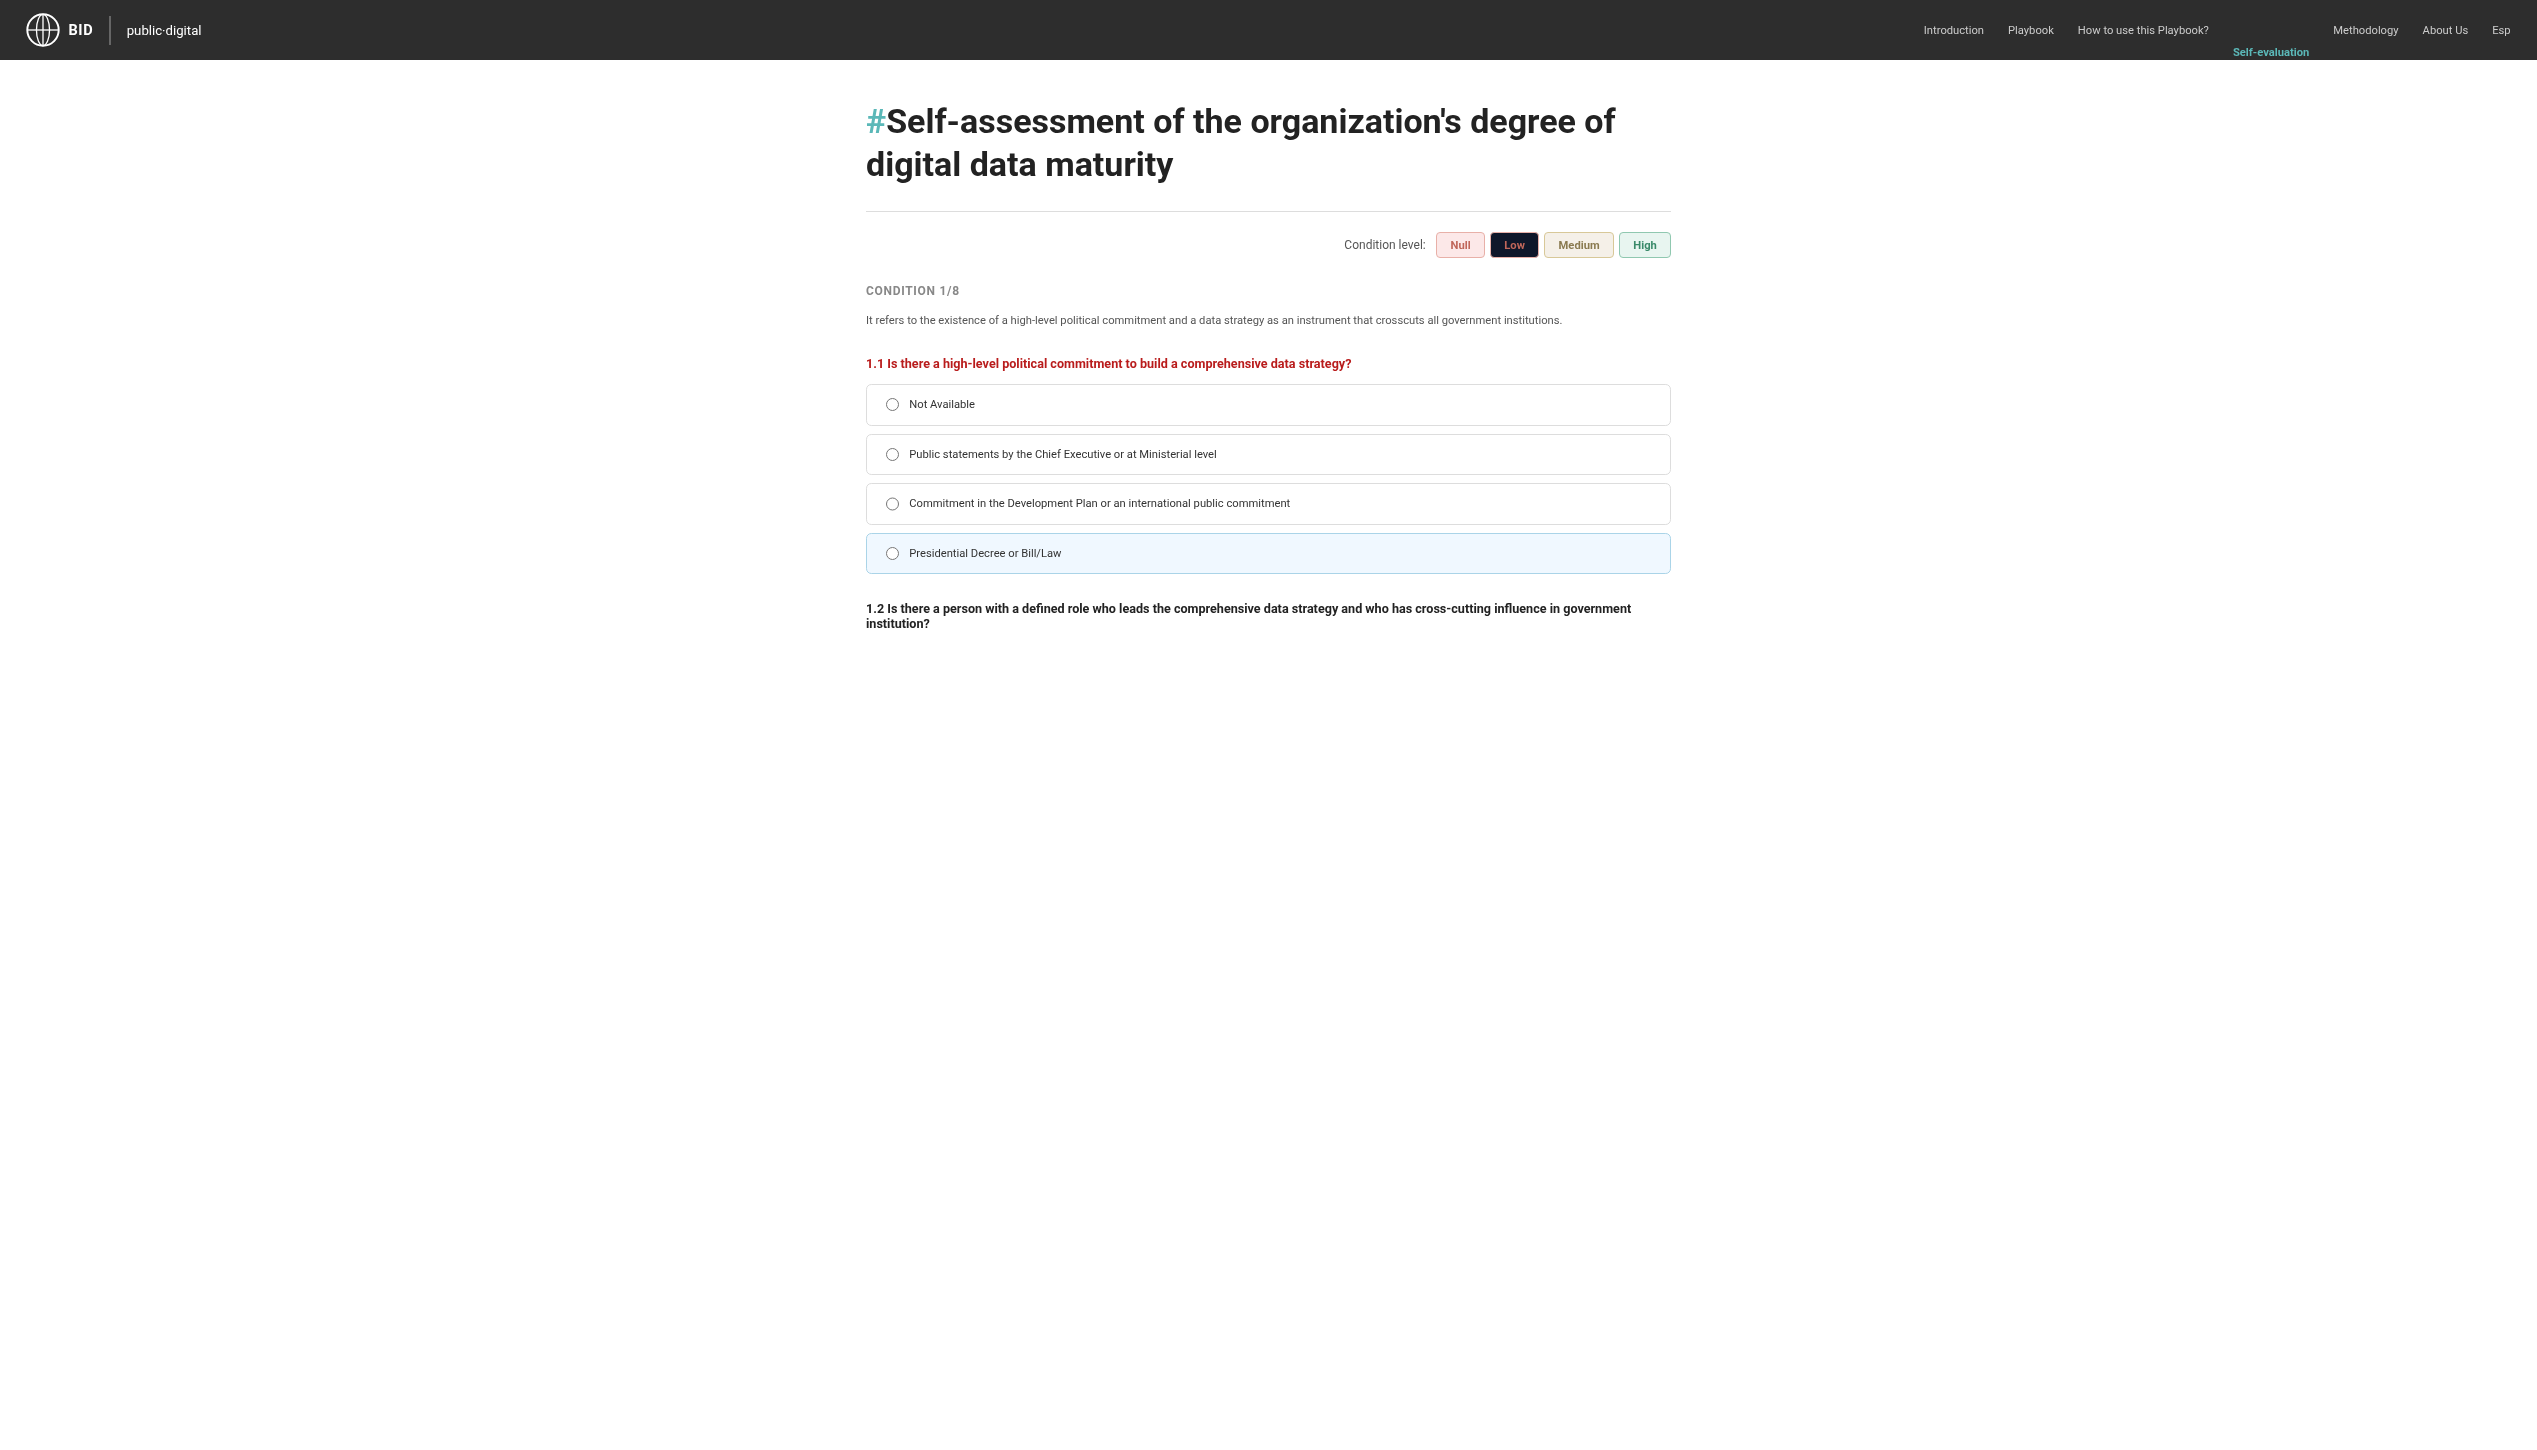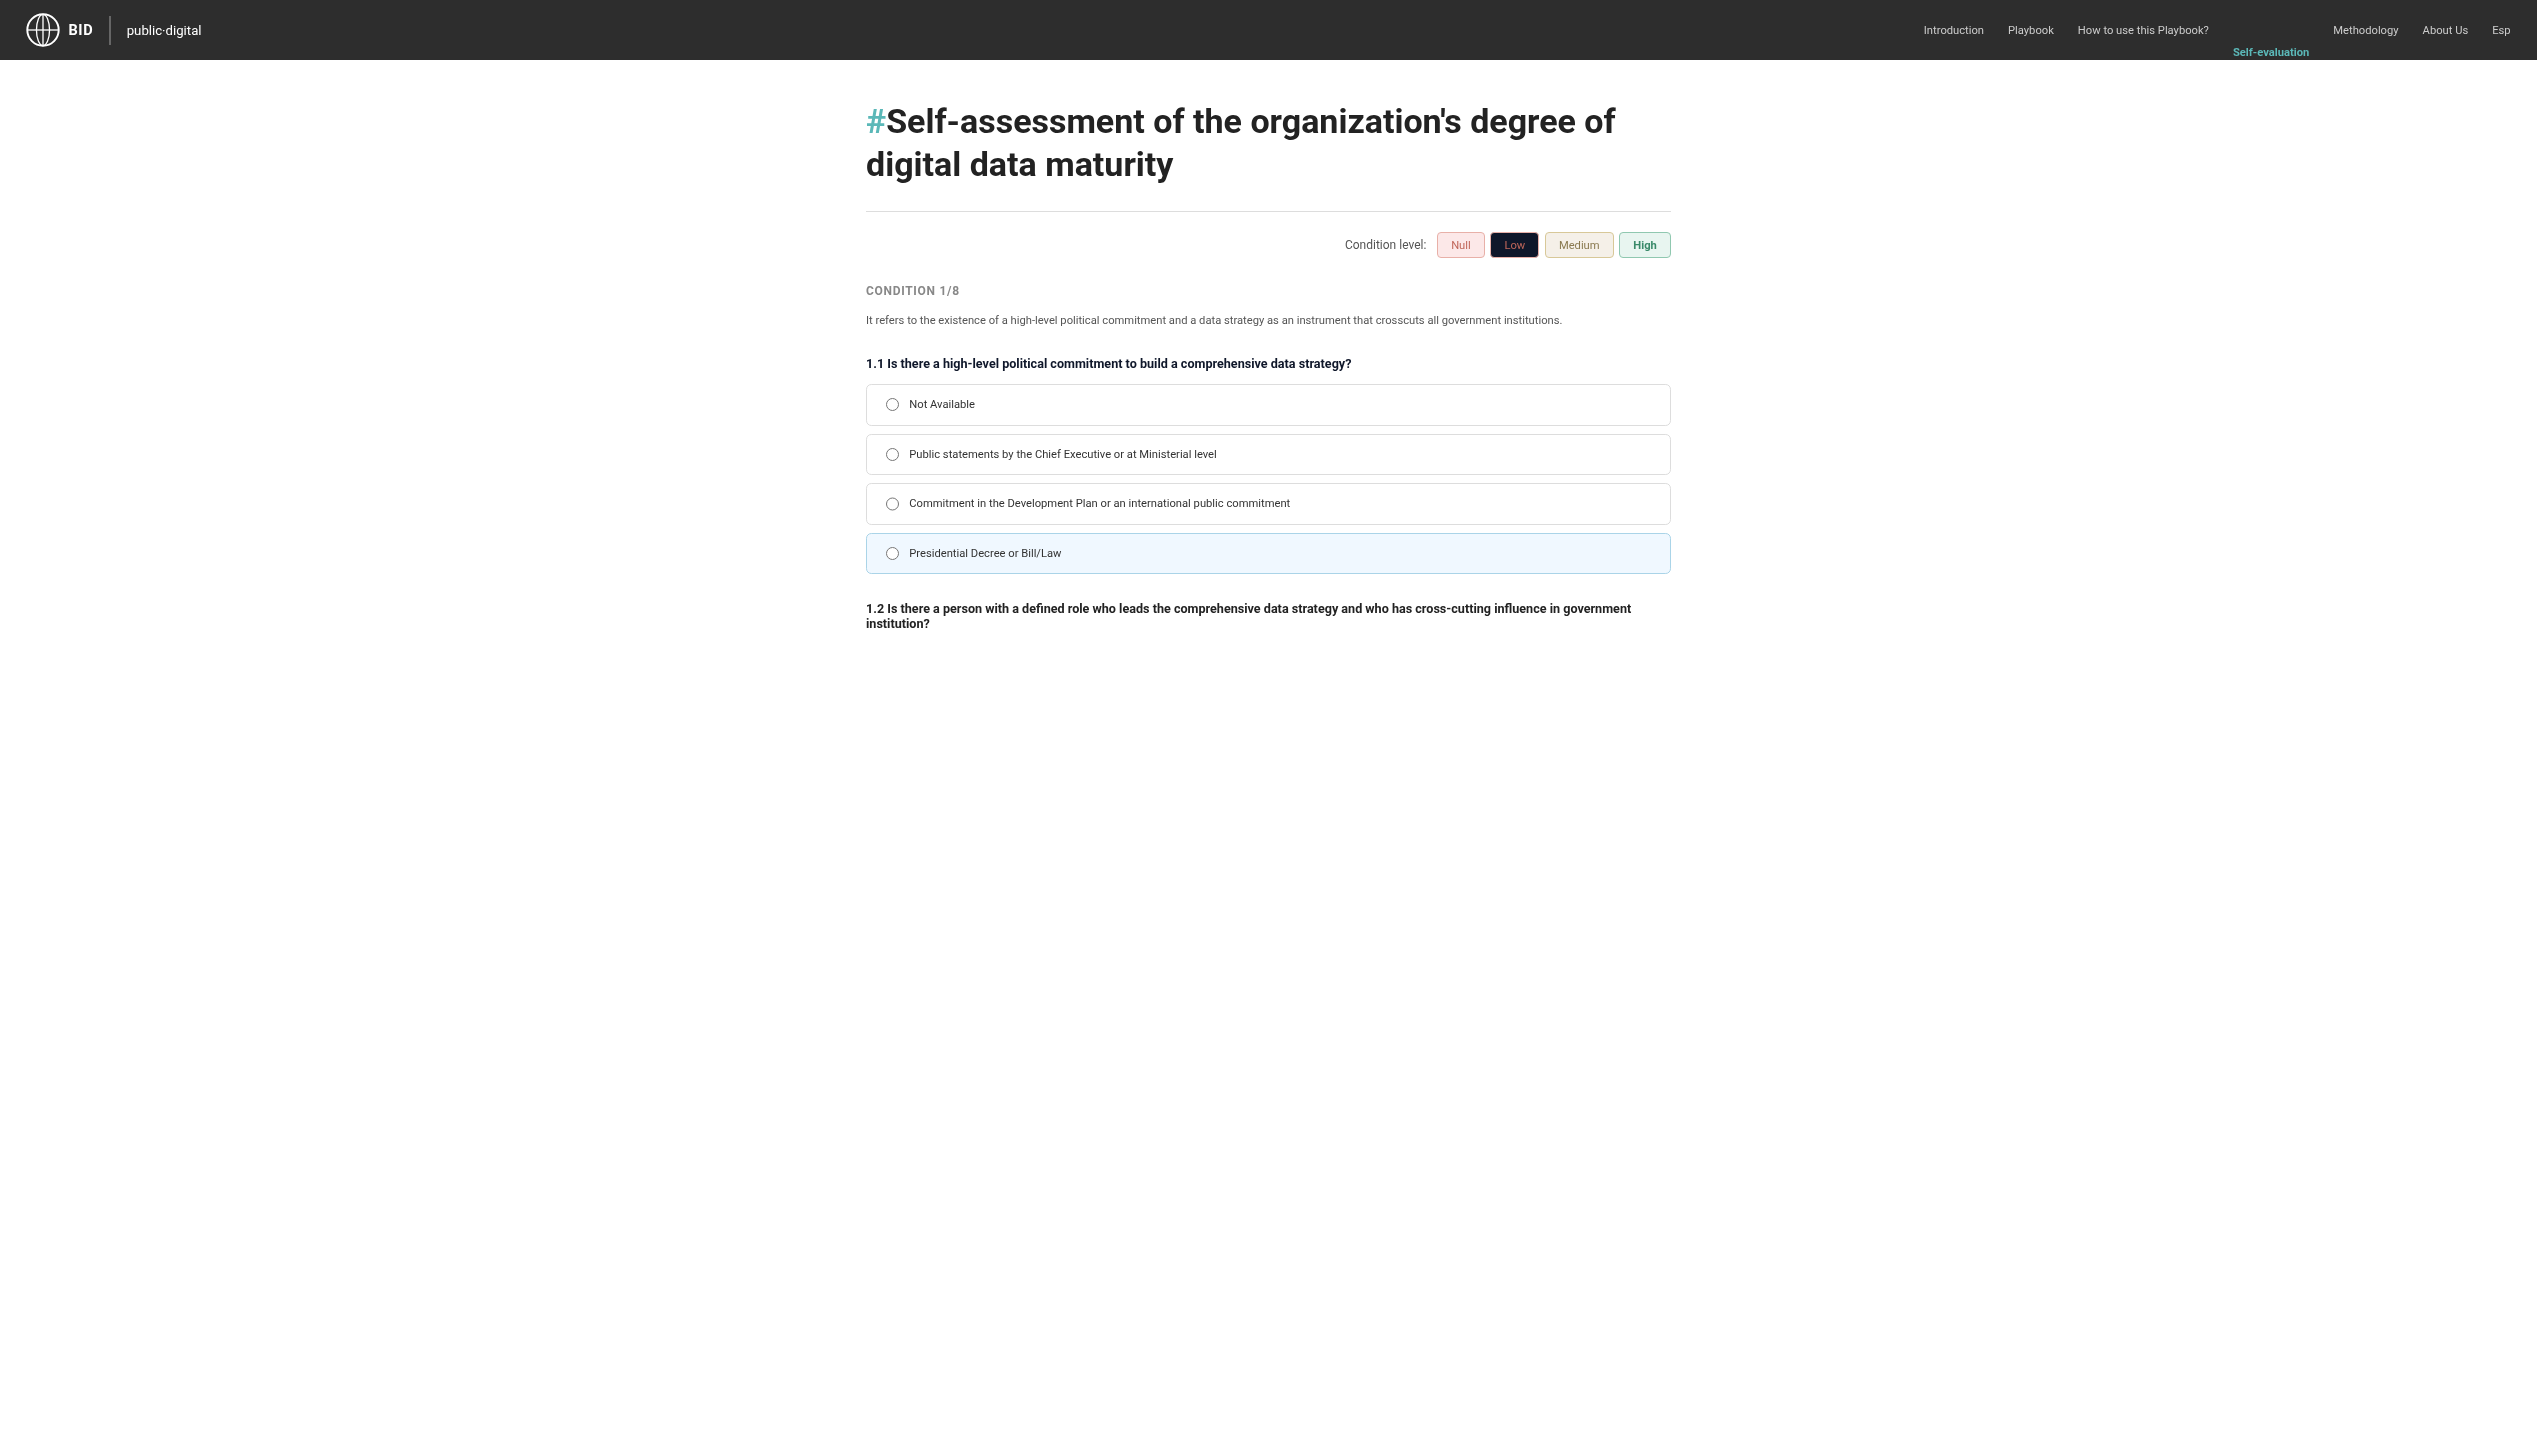--- a/index.html
+++ b/index.html
@@ -117,21 +117,21 @@
 
     .level-badges {
       display: flex;
       gap: 5.3px;
     }
 
     .level-badge {
       padding: 5.3px 13.2px;
       border-radius: 4px;
       font-size: 11.2px;
-      font-weight: 400;
+      font-weight: 700;
       border: 0.7px solid transparent;
     }
 
     .level-badge.null {
       background: #fce8e8;
       color: #c0665a;
       border-color: #e8b0a8;
     }
 
     .level-badge.low {
@@ -179,21 +179,21 @@
     }
 
     
     .question-block {
       margin-bottom: 26.4px;
     }
 
     .question-text {
       font-size: 12.6px;
       font-weight: 700;
-      color: #0f172a;
+      color: #b91c1c;
       margin-bottom: 13.2px;
     }
 
     
     .radio-options {
       display: flex;
       flex-direction: column;
       gap: 8px;
     }
 

